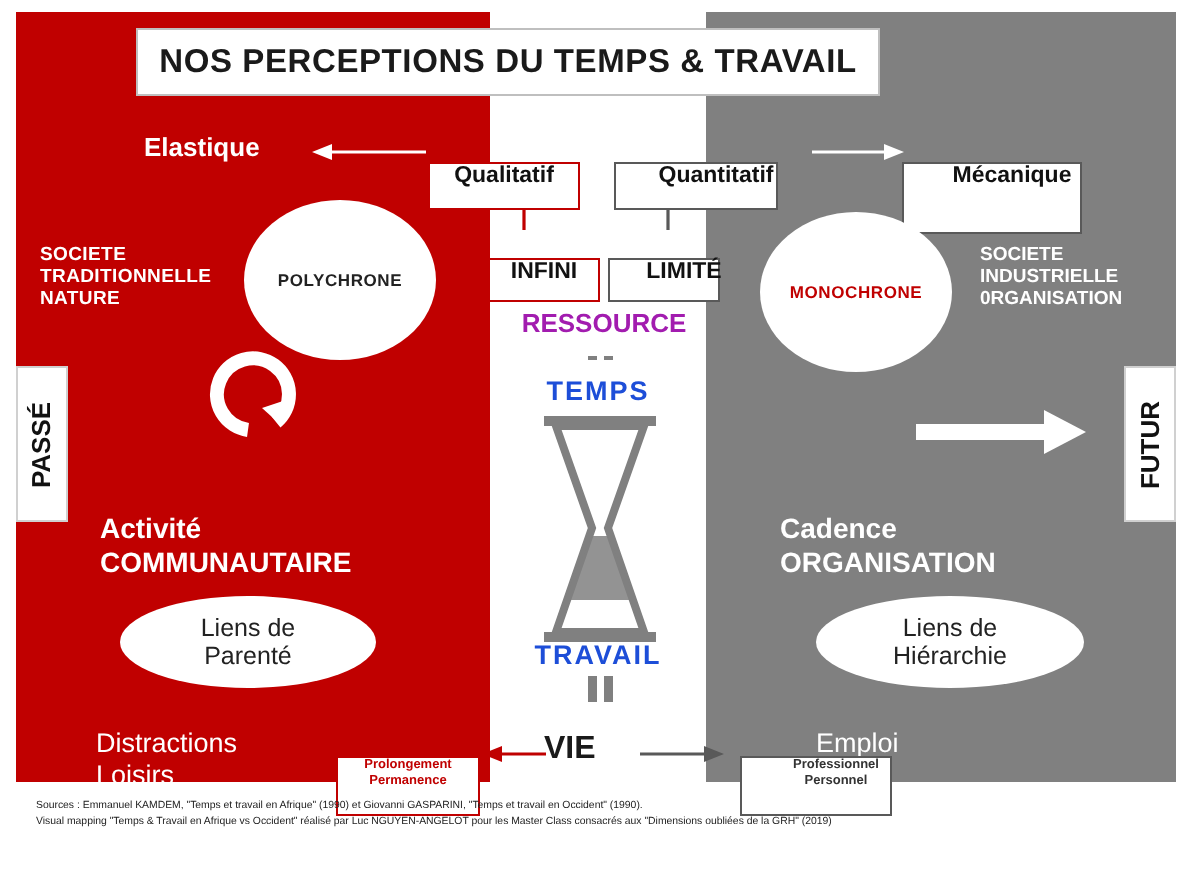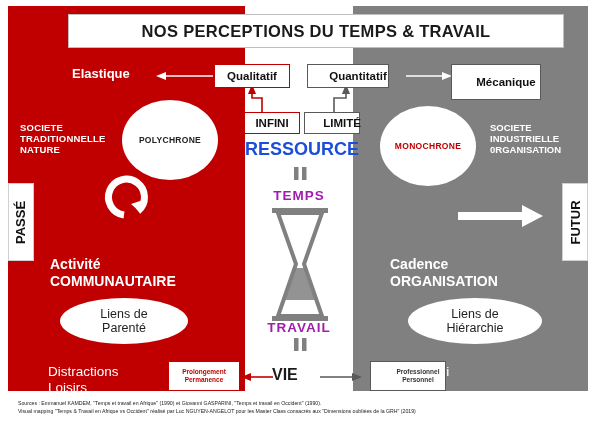--- a/index.html
+++ b/index.html
@@ -32,37 +32,38 @@
     background: #ffffff;
   }
   .footer-band {
     position: absolute; left: 8px; top: 391px;
     width: 580px; height: 46px;
     background: #ffffff;
   }
   
   .title-box {
     position: absolute; left: 68px; top: 14px;
-    width: 496px; height: 34px;
+    width: 372px; height: 34px;
     background: #ffffff;
     border: 1px solid #bfbfbf;
     display: flex; align-items: center; justify-content: center;
   }
   .title-box span {
     font-size: 16.5px; font-weight: bold; color: #1a1a1a;
     letter-spacing: 0.3px;
   }
   
   .wbox {
     position: absolute;
     background: #ffffff;
     border: 1.5px solid #c00000;
-    display: flex; align-items: center; justify-content: center;
+    display: flex; align-items: flex-start; justify-content: center;
     font-size: 11.5px; font-weight: bold; color: #111;
     text-align: center;
+    margin-top: 17px;
   }
   .wbox.grey-br { border-color: #595959; padding-left: 20px; }
   .wbox.plain { border: none; }
   
   .ellipse {
     position: absolute;
     background: #ffffff;
     border-radius: 50%;
     display: flex; align-items: center; justify-content: center;
     text-align: center;
@@ -86,21 +87,21 @@
   .txt.white { color: #ffffff; }
   .txt.dark  { color: #1a1a1a; }
   .bold { font-weight: bold; }
   
   .hg-wrap {
     position: absolute; left: 246px; top: 178px;
     width: 106px; height: 160px;
   }
   .hg-label {
     position: absolute; width: 100%;
-    text-align: center; color: #a21caf;
+    text-align: center; color: #1d4ed8;
     font-size: 13.5px; font-weight: bold; letter-spacing: 1px;
   }
   
   svg.overlay {
     position: absolute; left: 0; top: 0;
     width: 600px; height: 443px;
     pointer-events: none;
   }
   
   .footer-text {
@@ -195,21 +196,21 @@
   <div class="wbox grey-br" style="left:451px; top:64px; width:90px; height:36px;">
     <span>Mécanique</span>
   </div>
 
   <div class="wbox" style="left:244px; top:112px; width:56px; height:22px;">
     <span>INFINI</span>
   </div>
   <div class="wbox grey-br" style="left:304px; top:112px; width:56px; height:22px;">
     <span>LIMITÉ</span>
   </div>
-  <div class="wbox plain" style="left:252px; top:137px; width:100px; height:24px; font-size:18px; color:#1d4ed8;">
+  <div class="wbox plain" style="left:252px; top:137px; width:100px; height:24px; font-size:13px; color:#a21caf;">
     <span>RESSOURCE</span>
   </div>
 
   <div class="txt white bold" style="left:20px; top:122px; width:110px; font-size:9.5px; letter-spacing:0.2px;">
     <div>SOCIETE</div>
     <div>TRADITIONNELLE</div>
     <div>NATURE</div>
   </div>
 
   <div class="txt white bold" style="left:490px; top:122px; width:104px; font-size:9.5px;">

